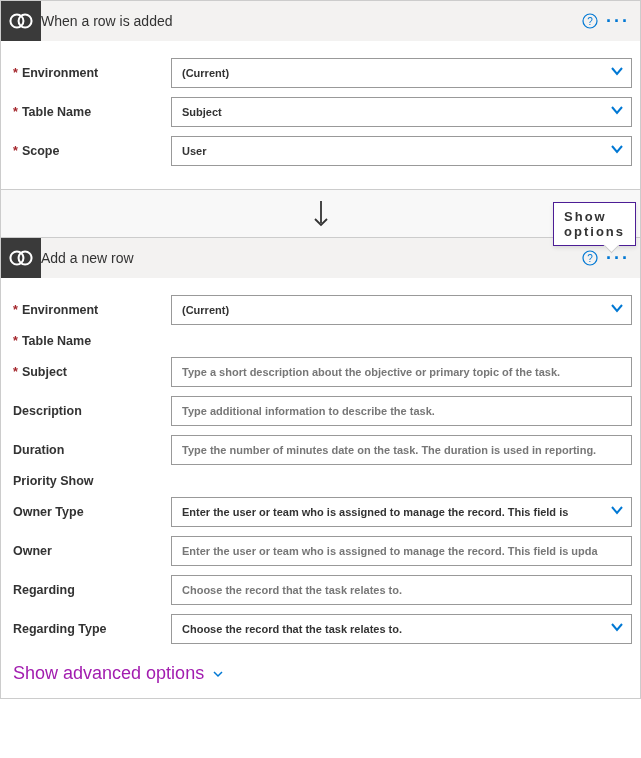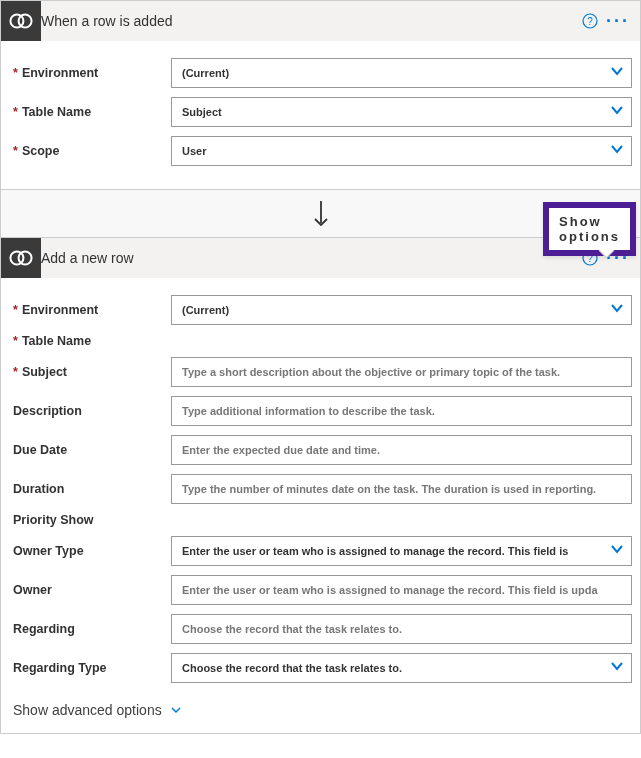--- a/index.html
+++ b/index.html
@@ -17,23 +17,23 @@
 .label { width: 162px; font-size: 12.5px; color: #333; padding-left: 4px; }
 .label.req::before { content: "*"; color: #a4262c; margin-right: 4px; }
 .field { flex: 1; position: relative; }
 .dropdown, .textin { width: 100%; height: 30px; border: 1px solid #999; background: #fff; font-size: 11px; padding: 0 10px; color: #333; display: flex; align-items: center; overflow: hidden; white-space: nowrap; text-align: center; }
 .textin { color: #777; }
 .dropdown { cursor: pointer; padding-right: 30px; }
 .chev { position: absolute; right: 8px; top: 50%; transform: translateY(-50%); pointer-events: none; }
 .chev svg { width: 14px; height: 14px; }
 .flow-arrow { display: flex; justify-content: center; align-items: center; height: 48px; background: #f8f8f8; border-left: 1px solid #ccc; border-right: 1px solid #ccc; }
 .flow-arrow svg { width: 22px; height: 30px; }
-.tooltip { position: absolute; right: -4px; top: -42px; background: #fff; border: 6px solid #4c1d95; padding: 6px 10px; font-size: 13px; color: #333; box-shadow: 0 2px 4px rgba(0,0,0,0.1); }
+.tooltip { position: absolute; right: -4px; top: -42px; background: #fff; border: 1px solid #4c1d95; padding: 6px 10px; font-size: 13px; color: #333; box-shadow: 0 2px 4px rgba(0,0,0,0.1); }
 .tooltip::after { content: ""; position: absolute; bottom: -6px; right: 18px; width: 10px; height: 10px; background: #fff; border-right: 1px solid #ccc; border-bottom: 1px solid #ccc; transform: rotate(45deg); }
-.adv-link { display: inline-flex; align-items: center; font-size: 14px; color: #404040; cursor: pointer; padding: 10px 4px 0 4px; }
+.adv-link { display: inline-flex; align-items: center; font-size: 18px; color: #a21caf; cursor: pointer; padding: 10px 4px 0 4px; }
 .adv-link svg { width: 12px; height: 12px; margin-left: 8px; }
 .card2 { margin-top: -1px; }
 </style>
 </head>
 <body>
 
 <div class="card">
   <div class="card-header">
     <div class="card-icon">
       <svg viewBox="0 0 32 32">
@@ -127,26 +127,20 @@
             <div class="textin">Type a short description about the objective or primary topic of the task.</div>
           </div>
         </div>
         <div class="row">
           <div class="label">Description</div>
           <div class="field">
             <div class="textin">Type additional information to describe the task.</div>
           </div>
         </div>
         <div class="row">
-          <div class="label">Due Date</div>
-          <div class="field">
-            <div class="textin">Enter the expected due date and time.</div>
-          </div>
-        </div>
-        <div class="row">
           <div class="label">Duration</div>
           <div class="field">
             <div class="textin">Type the number of minutes date on the task. The duration is used in reporting.</div>
           </div>
         </div>
         <div class="row">
           <div class="label">Priority Show</div>
         </div>
         <div class="row">
           <div class="label">Owner Type</div>

